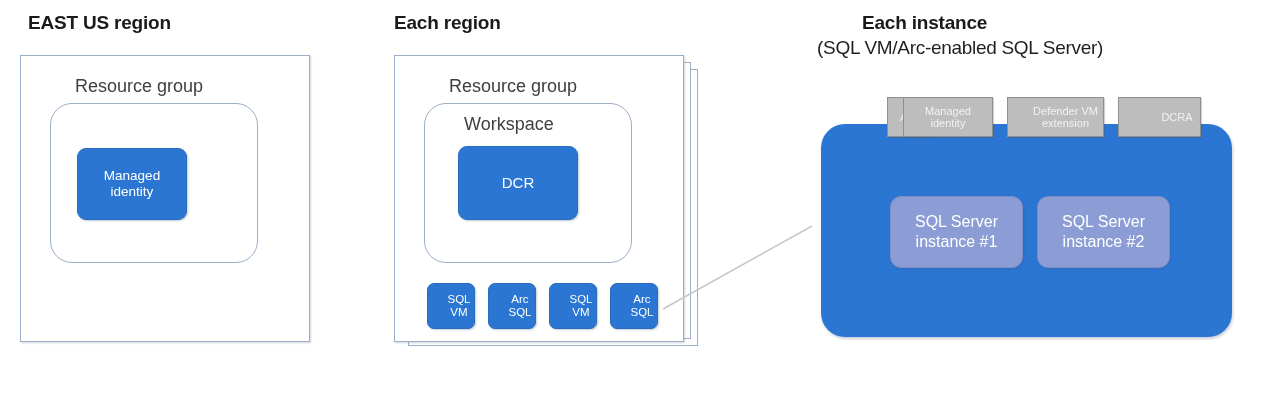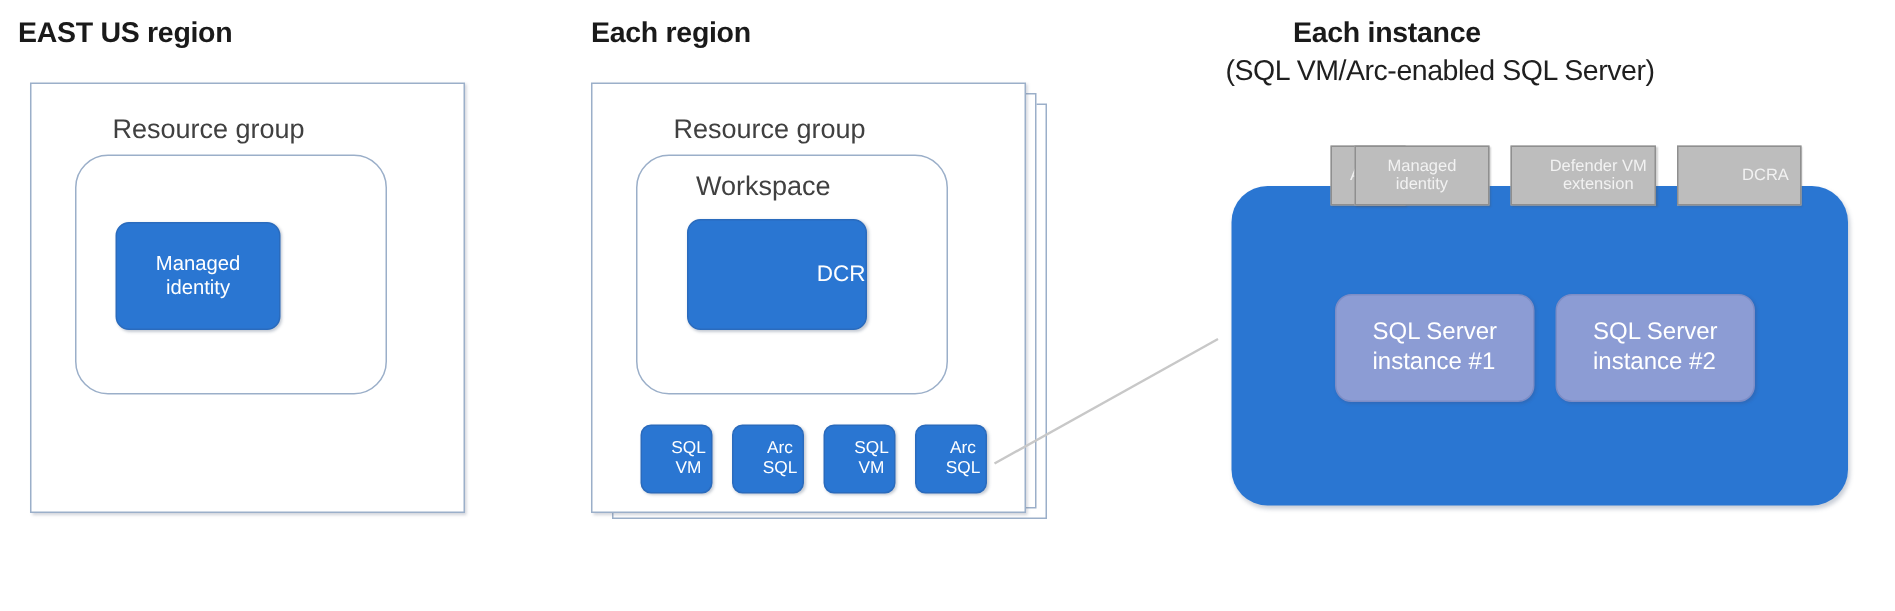--- a/index.html
+++ b/index.html
@@ -119,35 +119,35 @@
     position: absolute;
     background: #8c9cd4;
     border: 1px solid #7d8dc6;
     border-radius: 11px;
     box-sizing: border-box;
     color: #ffffff;
     font-size: 16px;
     display: flex;
     align-items: center;
     justify-content: center;
-    text-align: left;
+    text-align: center;
     line-height: 1.25;
     box-shadow: 1px 1px 2px rgba(60,70,110,0.22);
   }
   .sql-instance .lbl { display: block; white-space: pre-line; }
 
   
   .connector { position: absolute; left: 0; top: 0; width: 1263px; height: 407px; pointer-events: none; }
 </style>
 </head>
 <body>
 
 <div class="diagram">
 
-  <div class="panel-title" style="left:12px; top:12px;text-align:center;">EAST US region</div>
+  <div class="panel-title" style="left:28px; top:12px;text-align:center;">EAST US region</div>
 
   <div class="outline-box shadowed" style="left:20px; top:55px; width:290px; height:287px;"></div>
 
   <div class="group-label" style="left:75px; top:76px;">Resource group</div>
 
   <div class="rounded-box" style="left:50px; top:103px; width:208px; height:160px;"></div>
 
   <div class="blue-node node-managed-identity" style="left:77px; top:148px; width:110px; height:72px;">
     <span class="lbl">Managed
 identity</span>
@@ -159,21 +159,21 @@
   <div class="outline-box" style="left:401px; top:62px; width:290px; height:277px;"></div>
 
   <div class="outline-box shadowed" style="left:394px; top:55px; width:290px; height:287px;"></div>
 
   <div class="group-label" style="left:449px; top:76px;">Resource group</div>
 
   <div class="rounded-box" style="left:424px; top:103px; width:208px; height:160px;"></div>
 
   <div class="group-label" style="left:464px; top:114px;">Workspace</div>
 
-  <div class="blue-node node-dcr" style="left:458px; top:146px; width:120px; height:74px;justify-content:flex-end;">
+  <div class="blue-node node-dcr" style="left:458px; top:146px; width:120px; height:74px;">
     <span class="lbl">DCR</span>
   </div>
 
   <div class="blue-node node-small" style="left:427px; top:283px; width:48px; height:46px;">
     <span class="lbl">SQL
 VM</span>
   </div>
   <div class="blue-node node-small" style="left:488px; top:283px; width:48px; height:46px;">
     <span class="lbl">Arc
 SQL</span>

